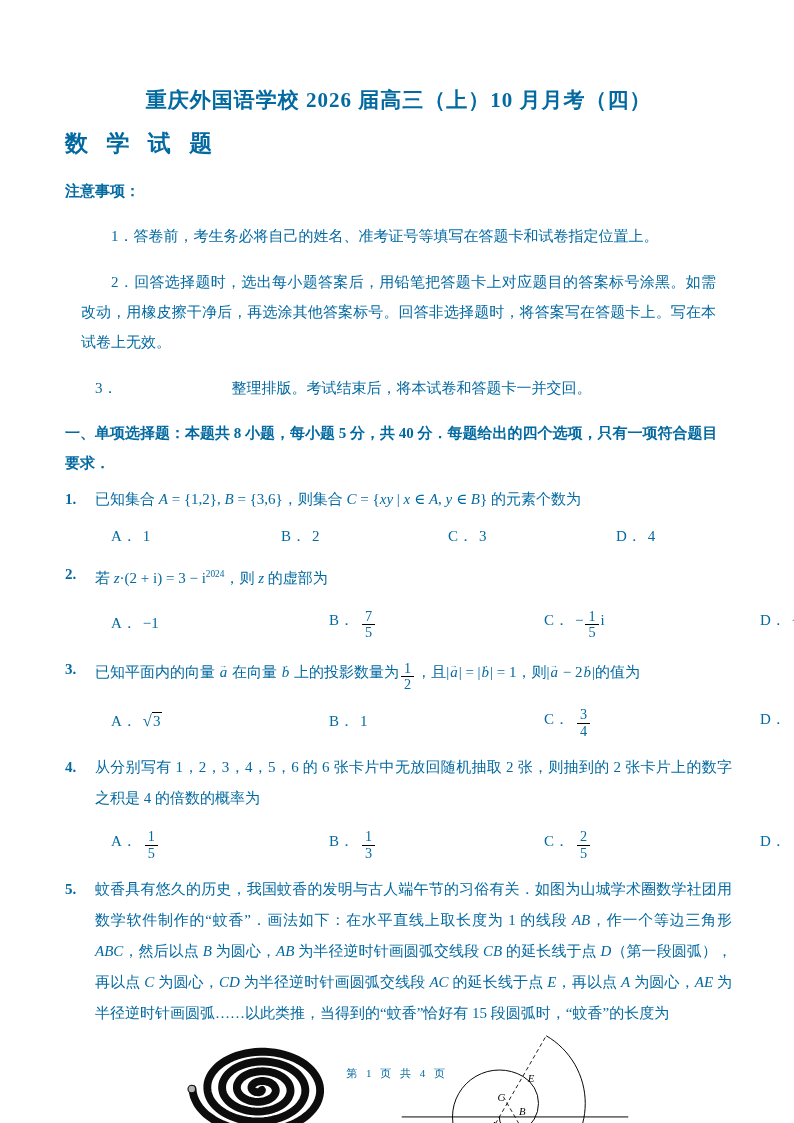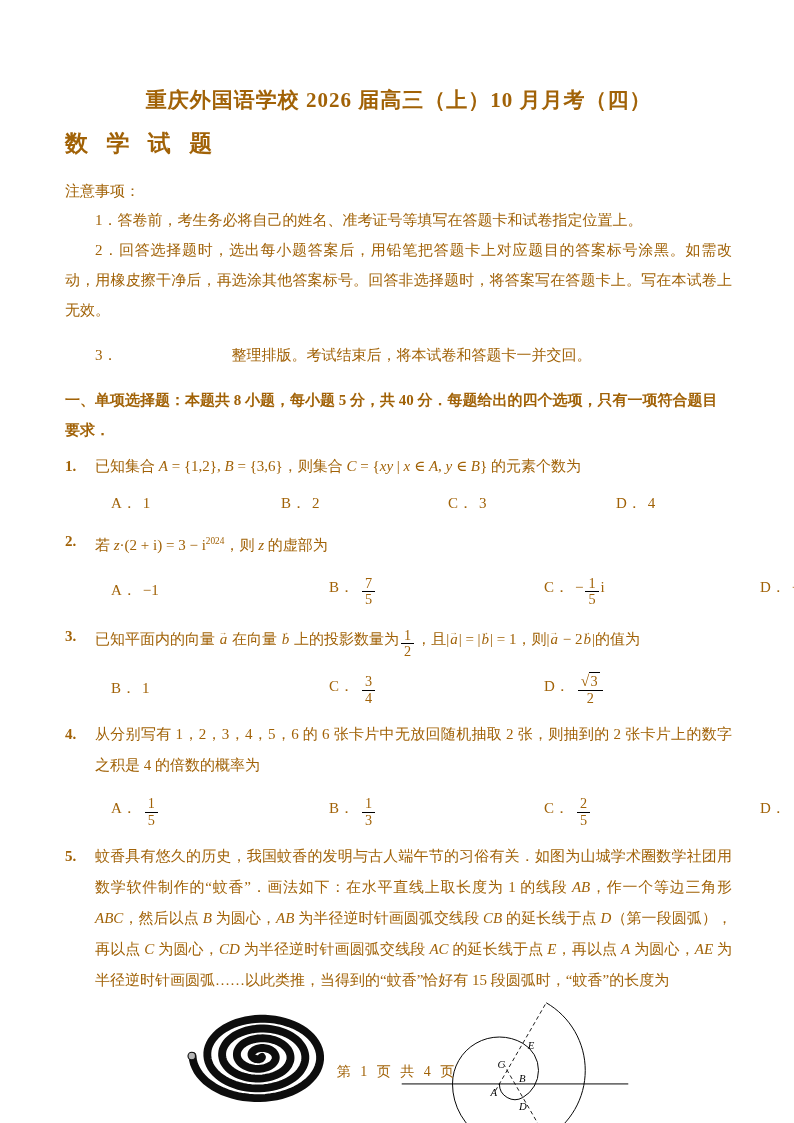--- a/index.html
+++ b/index.html
@@ -1,24 +1,24 @@
 <!DOCTYPE html>
 <html><head>
 <meta charset="utf-8">
 <style>
   html,body{margin:0;padding:0;background:#fff;}
   .page{
     width:794px;height:1123px;box-sizing:border-box;
-    padding:85px 62px 0 65px;position:relative;background:#fff;color:#a16207;
+    padding:85px 62px 0 65px;position:relative;background:#fff;color:#0369a1;
     font-family:"Liberation Serif","DejaVu Serif",serif;font-size:15px;
   }
   .title{font-size:21px;font-weight:bold;text-align:center;margin:0;line-height:30px;letter-spacing:1px;}
   .subtitle{font-size:23px;font-weight:bold;text-align:left;margin:12px 0 0 0;line-height:32px;letter-spacing:6px;font-family:"Liberation Sans","DejaVu Sans",sans-serif;}
-  .notice-head{font-weight:normal;margin:18px 0 0 0;line-height:28px;font-family:"Liberation Sans","DejaVu Sans",sans-serif;font-size:15px;}
-  .notice-p{margin:0;line-height:30px;text-indent:2em;text-align:justify;}
+  .notice-head{font-weight:bold;margin:18px 0 0 0;line-height:28px;font-family:"Liberation Sans","DejaVu Sans",sans-serif;font-size:15px;}
+  .notice-p{margin:16px;line-height:30px;text-indent:2em;text-align:justify;}
   .notice-p3{display:flex;line-height:30px;}
   .notice-p3 .n3-prefix{margin-left:2em;}
   .notice-p3 .n3-text{margin-left:114px;}
   .section-head{font-weight:bold;margin:8px 0 6px 0;line-height:30px;font-family:Liberation Serif, serif;font-size:15px;}
   .q{display:flex;margin-top:6px;}
   .qnum{width:30px;font-weight:bold;flex:0 0 30px;line-height:31px;}
   .qbody{flex:1;line-height:31px;text-align:justify;}
   .opts{display:grid;grid-template-columns:170px 167px 168px 1fr;margin:6px 0 8px 46px;align-items:center;}
   .opts.tall{min-height:46px;gap:48px;}
   .opt{white-space:nowrap;line-height:30px;}
@@ -31,21 +31,21 @@
   .sqrt .rad{border-top:1px solid #000;padding:0 2px 0 1px;}
   sup{font-size:0.62em;}
   i{font-family:"Liberation Serif","DejaVu Serif",serif;}
   .vec{font-style:italic;position:relative;display:inline-block;padding:3px 1px 0 1px;}
   .vec::before{content:"→";position:absolute;top:-0.5em;left:0;font-size:0.55em;font-style:normal;}
   .figrow{display:flex;align-items:flex-start;margin:8px 0 0 120px;}
   .coil-fig{width:150px;text-align:center;}
   .coil-caption{margin-top:10px;font-size:15px;letter-spacing:2px;}
   .diagram-fig{margin-left:62px;margin-top:-6px;}
   .diag-label{font-family:"Liberation Serif","DejaVu Serif",serif;font-style:italic;font-size:11px;}
-  .footer{position:absolute;left:0;right:0;bottom:42px;text-align:center;font-size:14px;letter-spacing:3px;}
+  .footer{position:absolute;left:0;right:0;bottom:42px;text-align:center;font-size:11px;letter-spacing:3px;}
 </style>
 </head>
 <body>
 
 <div class="page">
 
   <h1 class="title">重庆外国语学校 2026 届高三（上）10 月月考（四）</h1>
   <h2 class="subtitle">数 学 试 题</h2>
 
   <p class="notice-head">注意事项：</p>
@@ -78,20 +78,21 @@
     <span class="opt"><span class="olabel">B．</span><span><span class="frac"><span class="num">7</span><span class="den">5</span></span></span></span>
     <span class="opt"><span class="olabel">C．</span><span>−<span class="frac"><span class="num">1</span><span class="den">5</span></span>i</span></span>
     <span class="opt"><span class="olabel">D．</span><span>−<span class="frac"><span class="num">1</span><span class="den">5</span></span></span></span>
   </div>
 
   <div class="q">
     <span class="qnum">3.</span>
     <span class="qbody">已知平面内的向量 <span class="vec">a</span> 在向量 <span class="vec">b</span> 上的投影数量为<span class="frac"><span class="num">1</span><span class="den">2</span></span>，且|<span class="vec">a</span>| = |<span class="vec">b</span>| = 1，则|<span class="vec">a</span> − 2<span class="vec">b</span>|的值为</span>
   </div>
   <div class="opts tall">
+    <span class="opt"><span class="olabel">A．</span><span><span class="sqrt"><span class="sq">√</span><span class="rad">3</span></span></span></span>
     <span class="opt"><span class="olabel">B．</span><span>1</span></span>
     <span class="opt"><span class="olabel">C．</span><span><span class="frac"><span class="num">3</span><span class="den">4</span></span></span></span>
     <span class="opt"><span class="olabel">D．</span><span><span class="frac"><span class="num"><span class="sqrt"><span class="sq">√</span><span class="rad">3</span></span></span><span class="den">2</span></span></span></span>
   </div>
 
   <div class="q">
     <span class="qnum">4.</span>
     <span class="qbody">从分别写有 1，2，3，4，5，6 的 6 张卡片中无放回随机抽取 2 张，则抽到的 2 张卡片上的数字之积是 4 的倍数的概率为</span>
   </div>
   <div class="opts tall">

